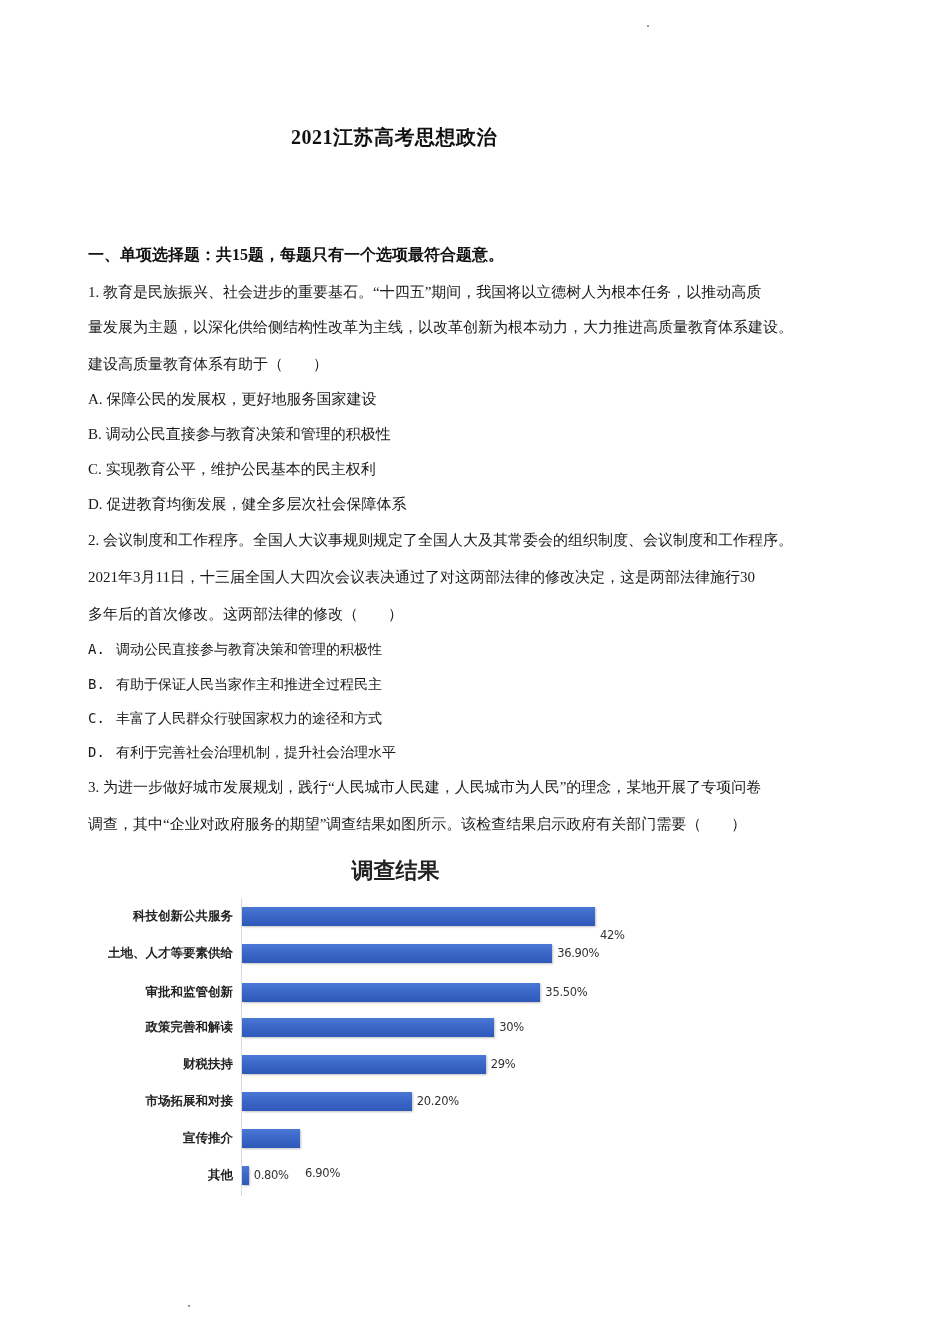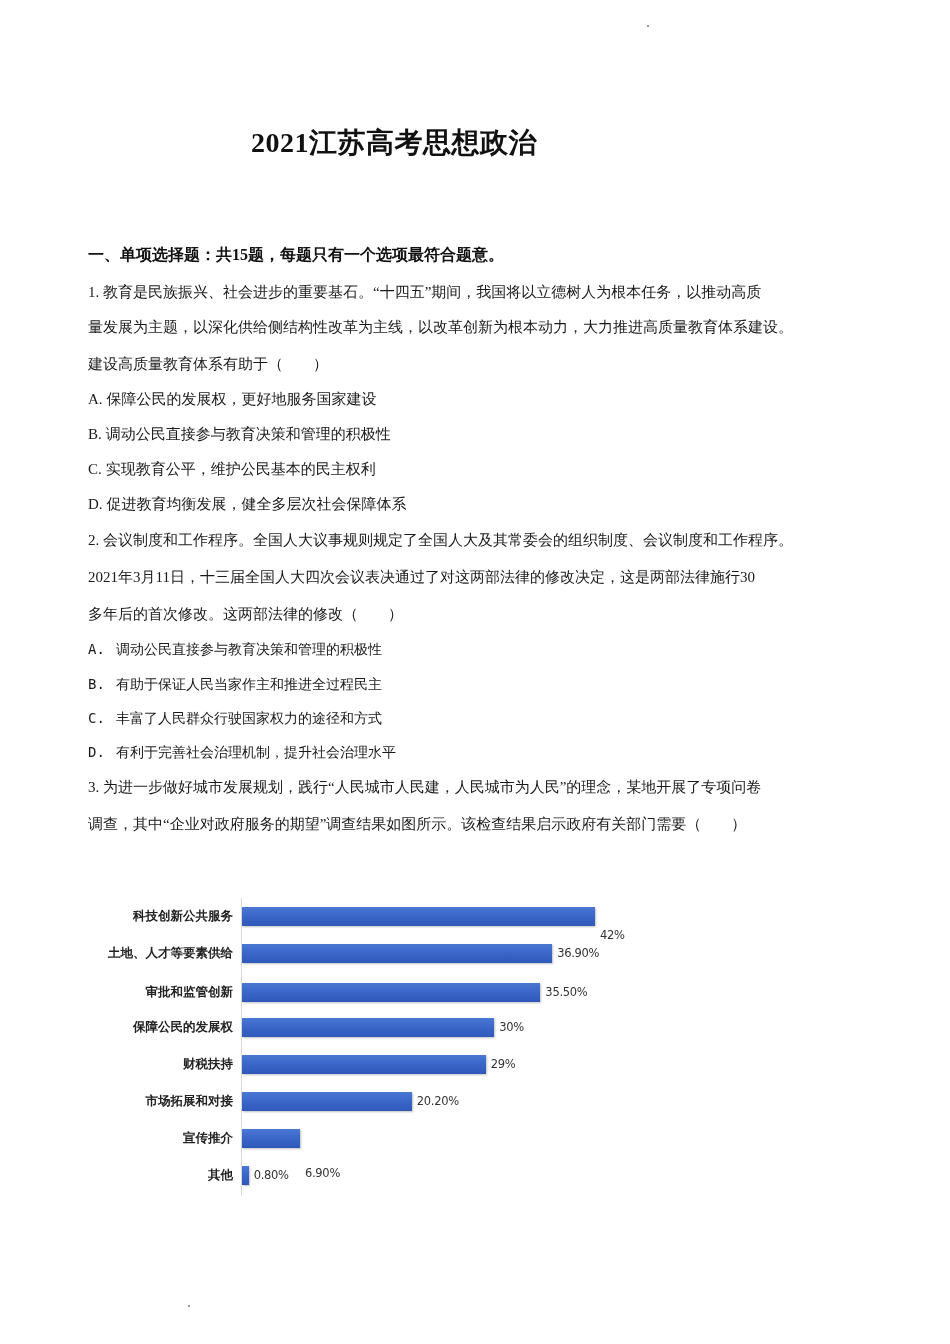--- a/index.html
+++ b/index.html
@@ -5,21 +5,21 @@
     * { box-sizing: border-box; margin: 0; padding: 0; }
     html, body { width: 950px; height: 1344px; background: #ffffff; }
     body { position: relative; overflow: hidden; font-family: "DejaVu Serif", "Liberation Serif", serif; color: #111; }
 
     .page-dot { position: absolute; width: 2px; height: 2px; background: #999; }
     .dot-top { left: 647px; top: 25px; }
     .dot-bottom { left: 188px; top: 1305px; }
 
     .doc-title {
       position: absolute; left: 0; width: 788px; top: 124px;
-      text-align: center; font-size: 28px; font-weight: bold;
+      text-align: center; font-size: 20px; font-weight: bold;
       font-family: "Liberation Serif", "DejaVu Serif", serif; letter-spacing: 0.5px;
     }
 
     .section-heading {
       position: absolute; left: 88px; top: 245px;
       font-size: 16px; font-weight: bold;
       font-family: "Liberation Serif", "DejaVu Serif", serif;
     }
 
     .line {
@@ -93,39 +93,40 @@
   <span class="opt-letter">C.</span><span>丰富了人民群众行驶国家权力的途径和方式</span>
 </div>
 <div class="line opt-mono" style="top:744px">
   <span class="opt-letter">D.</span><span>有利于完善社会治理机制，提升社会治理水平</span>
 </div>
 
 <div class="line" style="top:778px">3. 为进一步做好城市发展规划，践行“人民城市人民建，人民城市为人民”的理念，某地开展了专项问卷</div>
 <div class="line" style="top:815px">调查，其中“企业对政府服务的期望”调查结果如图所示。该检查结果启示政府有关部门需要（　　）</div>
 
 <div class="chart">
+  <div class="chart-title">调查结果</div>
   <div class="axis-line"></div>
   <div id="bars">
       <div class="bar-row" style="top: 61px;">
         <span class="bar-label">科技创新公共服务</span>
         <div class="bar" style="width: 353px;"></div>
         <span class="bar-value" style="left: 512px; margin-top: 19px;">42%</span>
       </div>
       <div class="bar-row" style="top: 98px;">
         <span class="bar-label">土地、人才等要素供给</span>
         <div class="bar" style="width: 310.136px;"></div>
         <span class="bar-value" style="left: 469.136px;">36.90%</span>
       </div>
       <div class="bar-row" style="top: 137px;">
         <span class="bar-label">审批和监管创新</span>
         <div class="bar" style="width: 298.369px;"></div>
         <span class="bar-value" style="left: 457.369px;">35.50%</span>
       </div>
       <div class="bar-row" style="top: 172px;">
-        <span class="bar-label">保障公民的发展权</span>
+        <span class="bar-label">政策完善和解读</span>
         <div class="bar" style="width: 252.143px;"></div>
         <span class="bar-value" style="left: 411.143px;">30%</span>
       </div>
       <div class="bar-row" style="top: 209px;">
         <span class="bar-label">财税扶持</span>
         <div class="bar" style="width: 243.738px;"></div>
         <span class="bar-value" style="left: 402.738px;">29%</span>
       </div>
       <div class="bar-row" style="top: 246px;">
         <span class="bar-label">市场拓展和对接</span>

